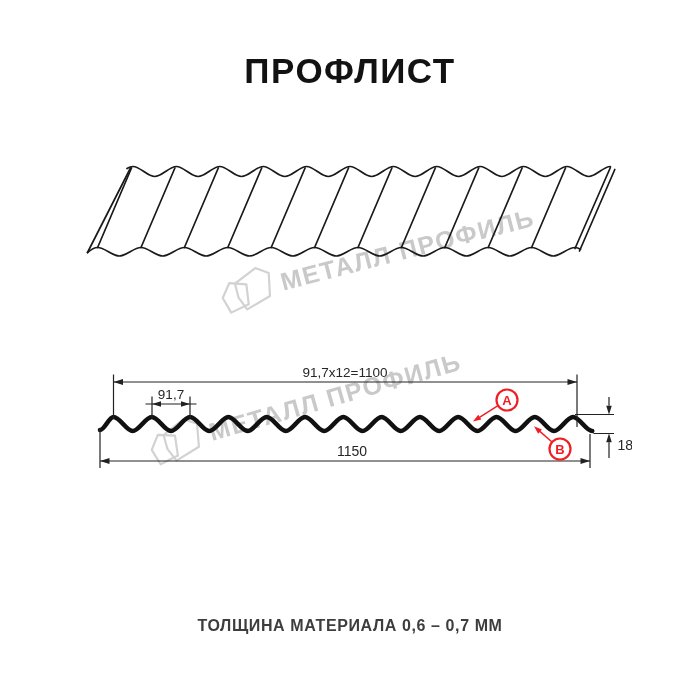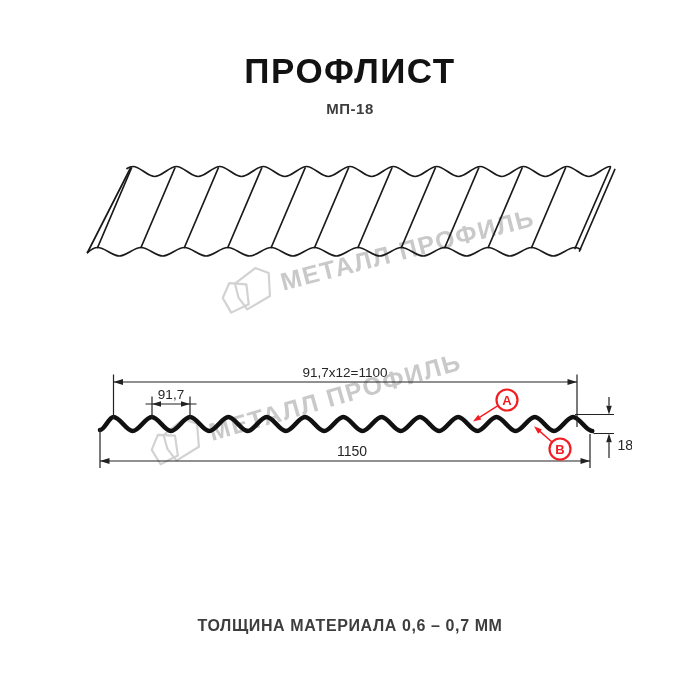--- a/index.html
+++ b/index.html
@@ -42,21 +42,20 @@
   .redline{stroke:#f11d23;fill:none;stroke-width:1.4;}
   .redtext{fill:#f11d23;font-size:13px;font-weight:700;font-family:"Liberation Sans",sans-serif;}
   .wm-logo{stroke:#d2d2d2;fill:none;stroke-width:2.4;stroke-linejoin:round;}
 </style>
 </head>
 <body>
 
 <div class="page">
 
   <div class="title">ПРОФЛИСТ</div>
-  <div class="subtitle">МП-18</div>
 
   <div class="watermark wm1">
     <svg class="wm-logo" width="58" height="48" viewBox="0 0 64 52">
       <path d="M21 15 L47 4 L60 13 L55 38 L27 46 L21 31 Z"></path>
       <path d="M4 27 L15 13 L33 19 L30 41 L9 45 Z"></path>
     </svg>
     <span class="wm-text">МЕТАЛЛ ПРОФИЛЬ</span>
   </div>
 
   <div class="watermark wm2">

